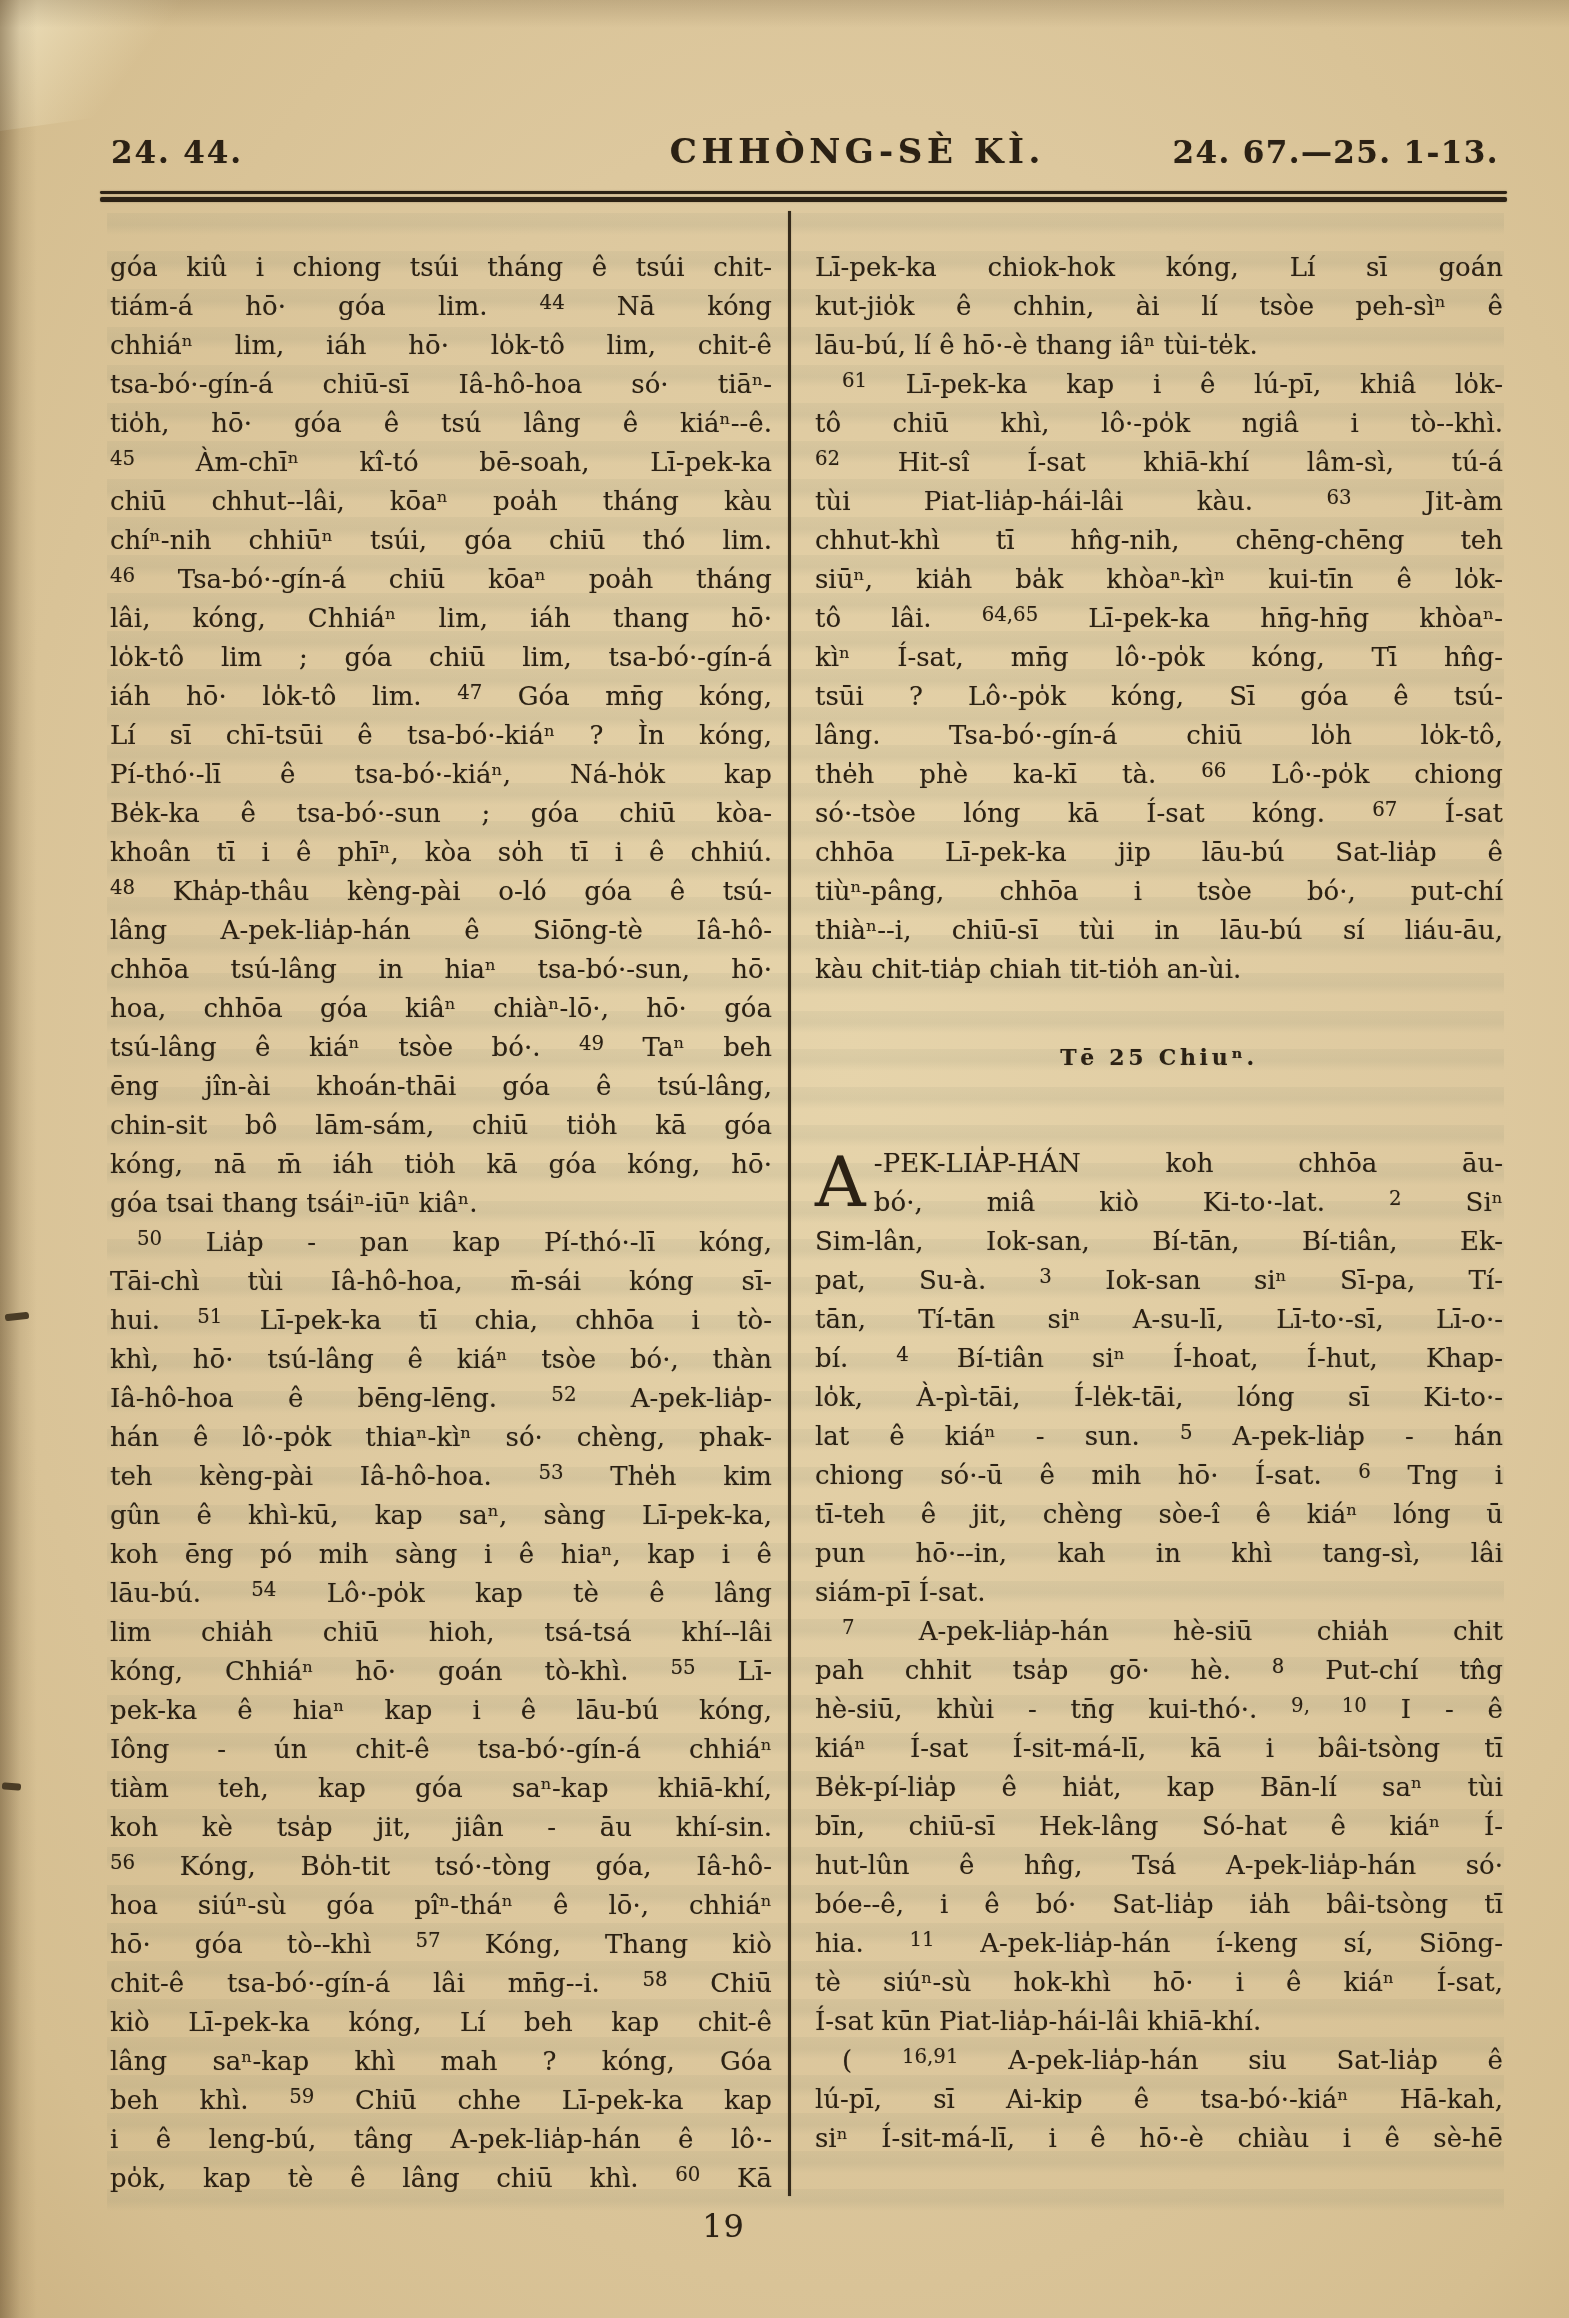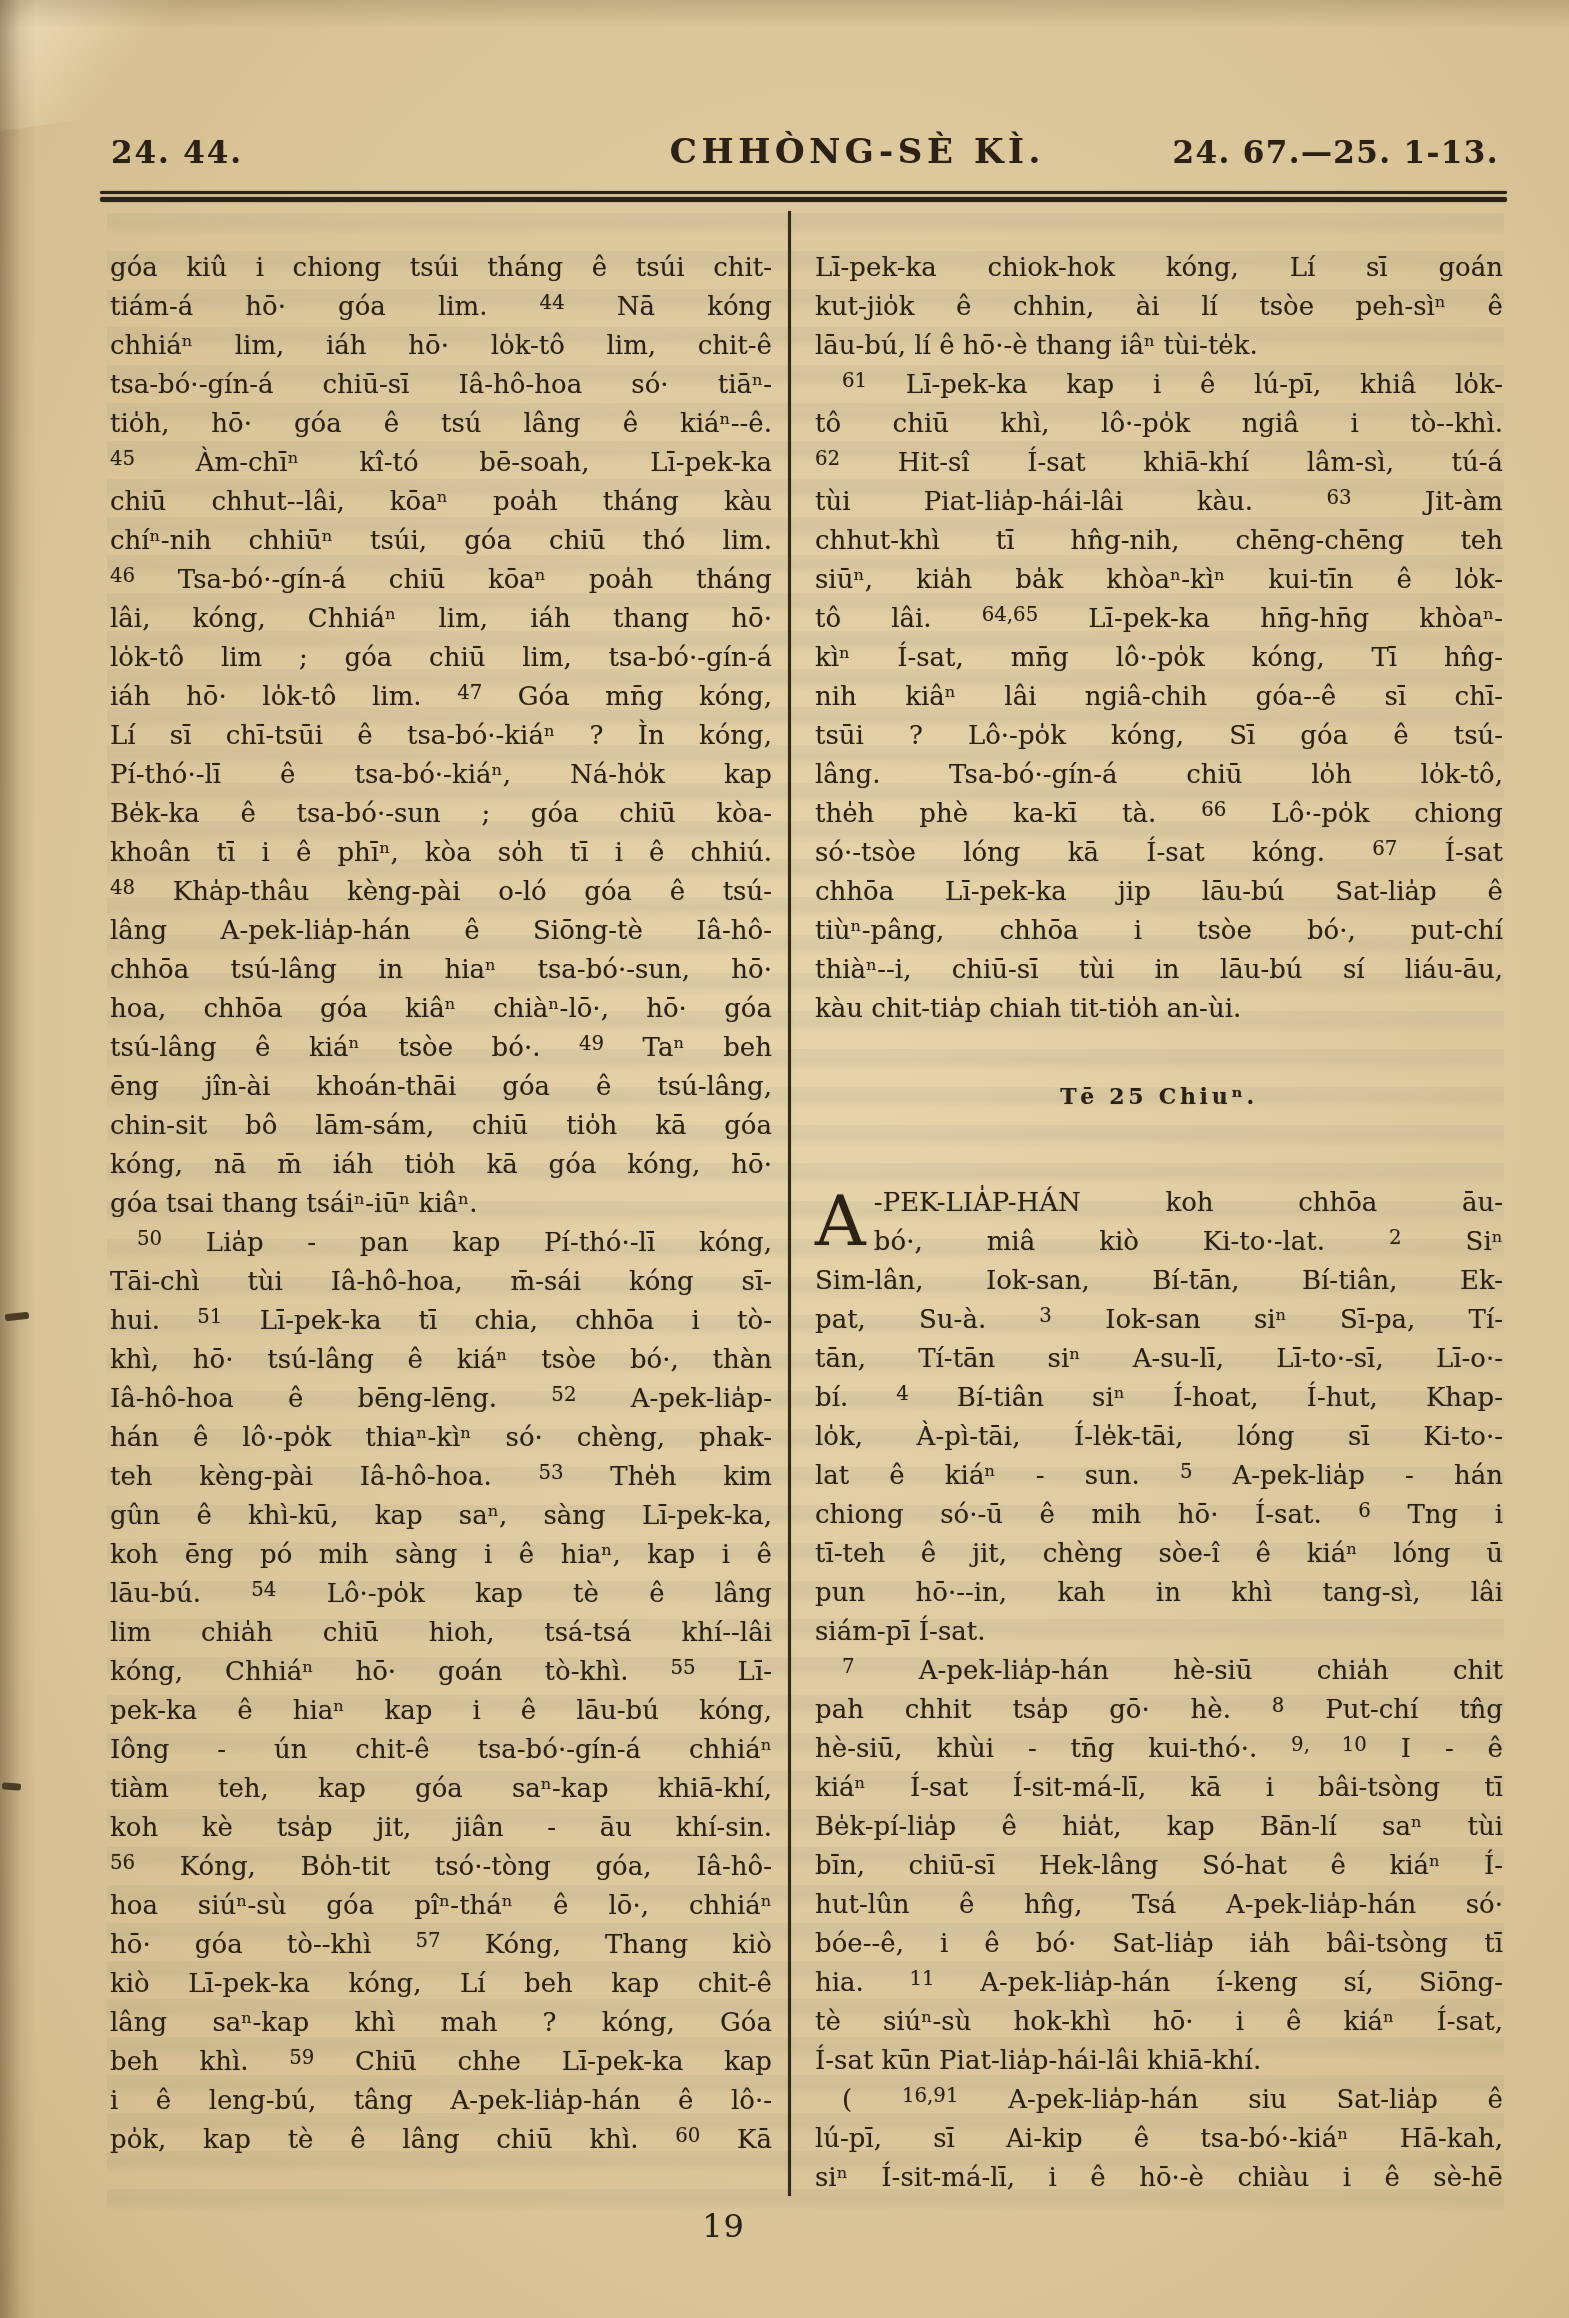--- a/index.html
+++ b/index.html
@@ -118,41 +118,41 @@
       <div class="tl">lāu-bú. <sup class="v">54</sup> Lô·-po̍k kap tè ê lâng</div>
       <div class="tl">lim chia̍h chiū hioh, tsá-tsá khí--lâi</div>
       <div class="tl">kóng, Chhiáⁿ hō· goán tò-khì. <sup class="v">55</sup> Lī-</div>
       <div class="tl">pek-ka ê hiaⁿ kap i ê lāu-bú kóng,</div>
       <div class="tl">Iông - ún chit-ê tsa-bó·-gín-á chhiáⁿ</div>
       <div class="tl">tiàm teh, kap góa saⁿ-kap khiā-khí,</div>
       <div class="tl">koh kè tsa̍p jit, jiân - āu khí-sin.</div>
       <div class="tl"><sup class="v">56</sup> Kóng, Bo̍h-tit tsó·-tòng góa, Iâ-hô-</div>
       <div class="tl">hoa siúⁿ-sù góa pîⁿ-tháⁿ ê lō·, chhiáⁿ</div>
       <div class="tl">hō· góa tò--khì <sup class="v">57</sup> Kóng, Thang kiò</div>
+      <div class="tl">chit-ê tsa-bó·-gín-á lâi mn̄g--i. <sup class="v">58</sup> Chiū</div>
       <div class="tl">kiò Lī-pek-ka kóng, Lí beh kap chit-ê</div>
       <div class="tl">lâng saⁿ-kap khì mah ? kóng, Góa</div>
       <div class="tl">beh khì. <sup class="v">59</sup> Chiū chhe Lī-pek-ka kap</div>
       <div class="tl">i ê leng-bú, tâng A-pek-lia̍p-hán ê lô·-</div>
       <div class="tl">po̍k, kap tè ê lâng chiū khì. <sup class="v">60</sup> Kā</div>
     </div>
 
   <div class="col col-right">
     <div>
         <div class="tl">Lī-pek-ka chiok-hok kóng, Lí sī goán</div>
         <div class="tl">kut-jio̍k ê chhin, ài lí tsòe peh-sìⁿ ê</div>
         <div class="tl nj">lāu-bú, lí ê hō·-è thang iâⁿ tùi-te̍k.</div>
         <div class="tl ind"><sup class="v">61</sup> Lī-pek-ka kap i ê lú-pī, khiâ lo̍k-</div>
         <div class="tl">tô chiū khì, lô·-po̍k ngiâ i tò--khì.</div>
         <div class="tl"><sup class="v">62</sup> Hit-sî Í-sat khiā-khí lâm-sì, tú-á</div>
         <div class="tl">tùi Piat-lia̍p-hái-lâi kàu. <sup class="v">63</sup> Jit-àm</div>
         <div class="tl">chhut-khì tī hn̂g-nih, chēng-chēng teh</div>
         <div class="tl">siūⁿ, kia̍h ba̍k khòaⁿ-kìⁿ kui-tīn ê lo̍k-</div>
         <div class="tl">tô lâi. <sup class="v">64,65</sup> Lī-pek-ka hn̄g-hn̄g khòaⁿ-</div>
         <div class="tl">kìⁿ Í-sat, mn̄g lô·-po̍k kóng, Tī hn̂g-</div>
-        <div class="tl">nih kiâⁿ lâi ngiâ-chih góa--ê sī chī-</div>
         <div class="tl">tsūi ? Lô·-po̍k kóng, Sī góa ê tsú-</div>
         <div class="tl">lâng. Tsa-bó·-gín-á chiū lo̍h lo̍k-tô,</div>
         <div class="tl">the̍h phè ka-kī tà. <sup class="v">66</sup> Lô·-po̍k chiong</div>
         <div class="tl">só·-tsòe lóng kā Í-sat kóng. <sup class="v">67</sup> Í-sat</div>
         <div class="tl">chhōa Lī-pek-ka jip lāu-bú Sat-lia̍p ê</div>
         <div class="tl">tiùⁿ-pâng, chhōa i tsòe bó·, put-chí</div>
         <div class="tl">thiàⁿ--i, chiū-sī tùi in lāu-bú sí liáu-āu,</div>
         <div class="tl nj">kàu chit-tia̍p chiah tit-tio̍h an-ùi.</div>
       </div>
     <div class="chapter-heading">Tē 25 Chiuⁿ.</div>

